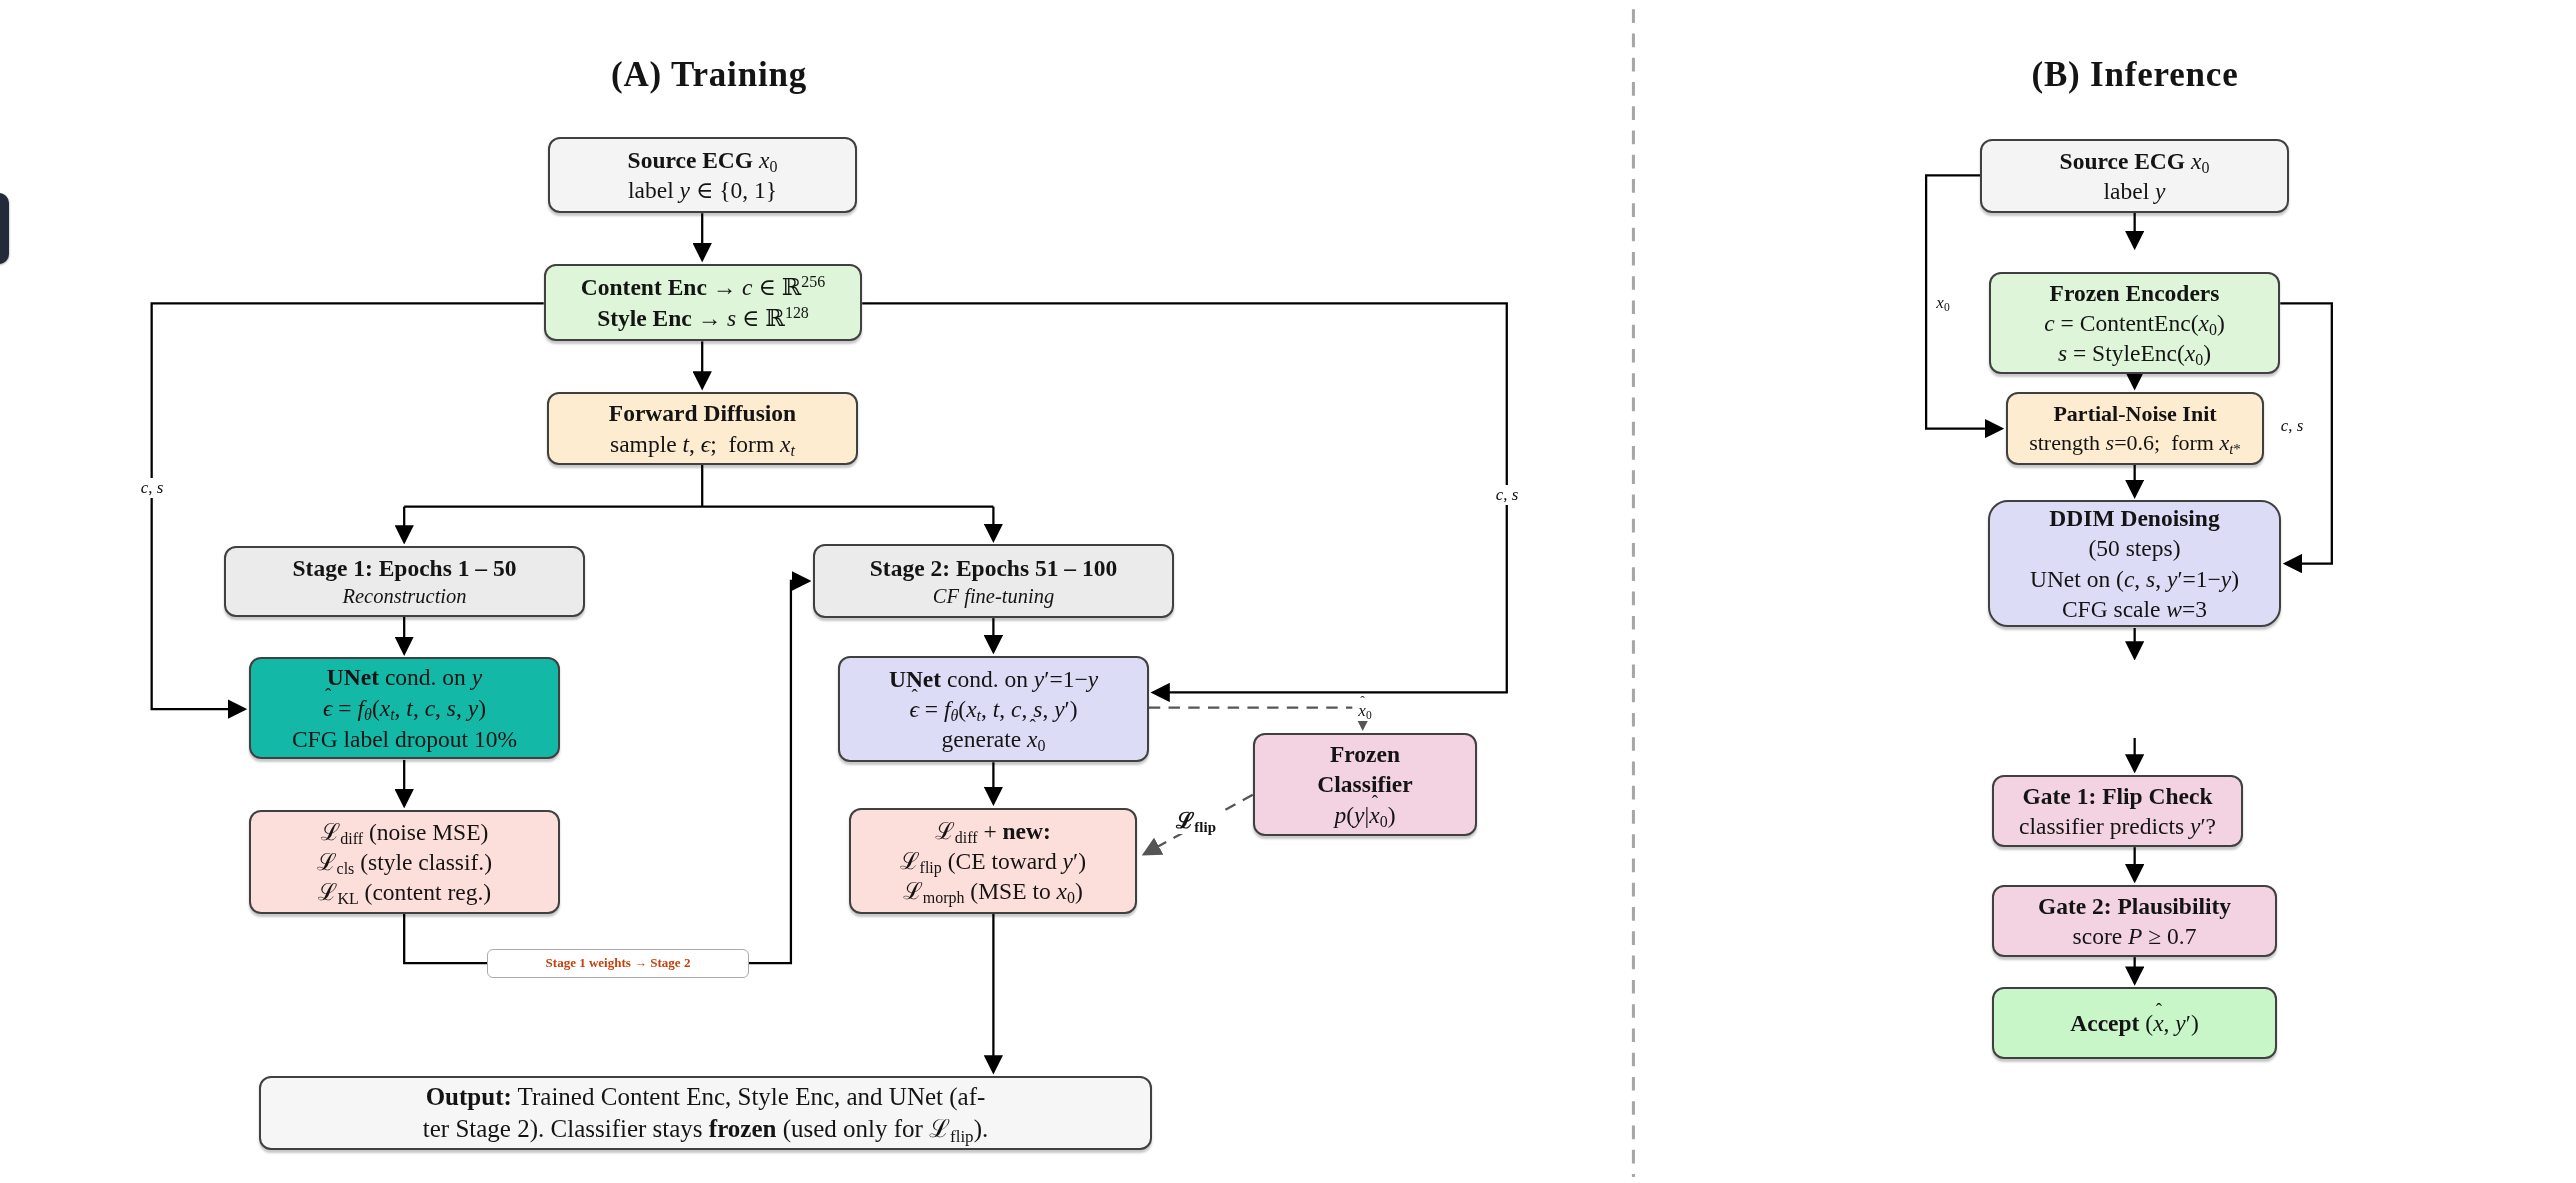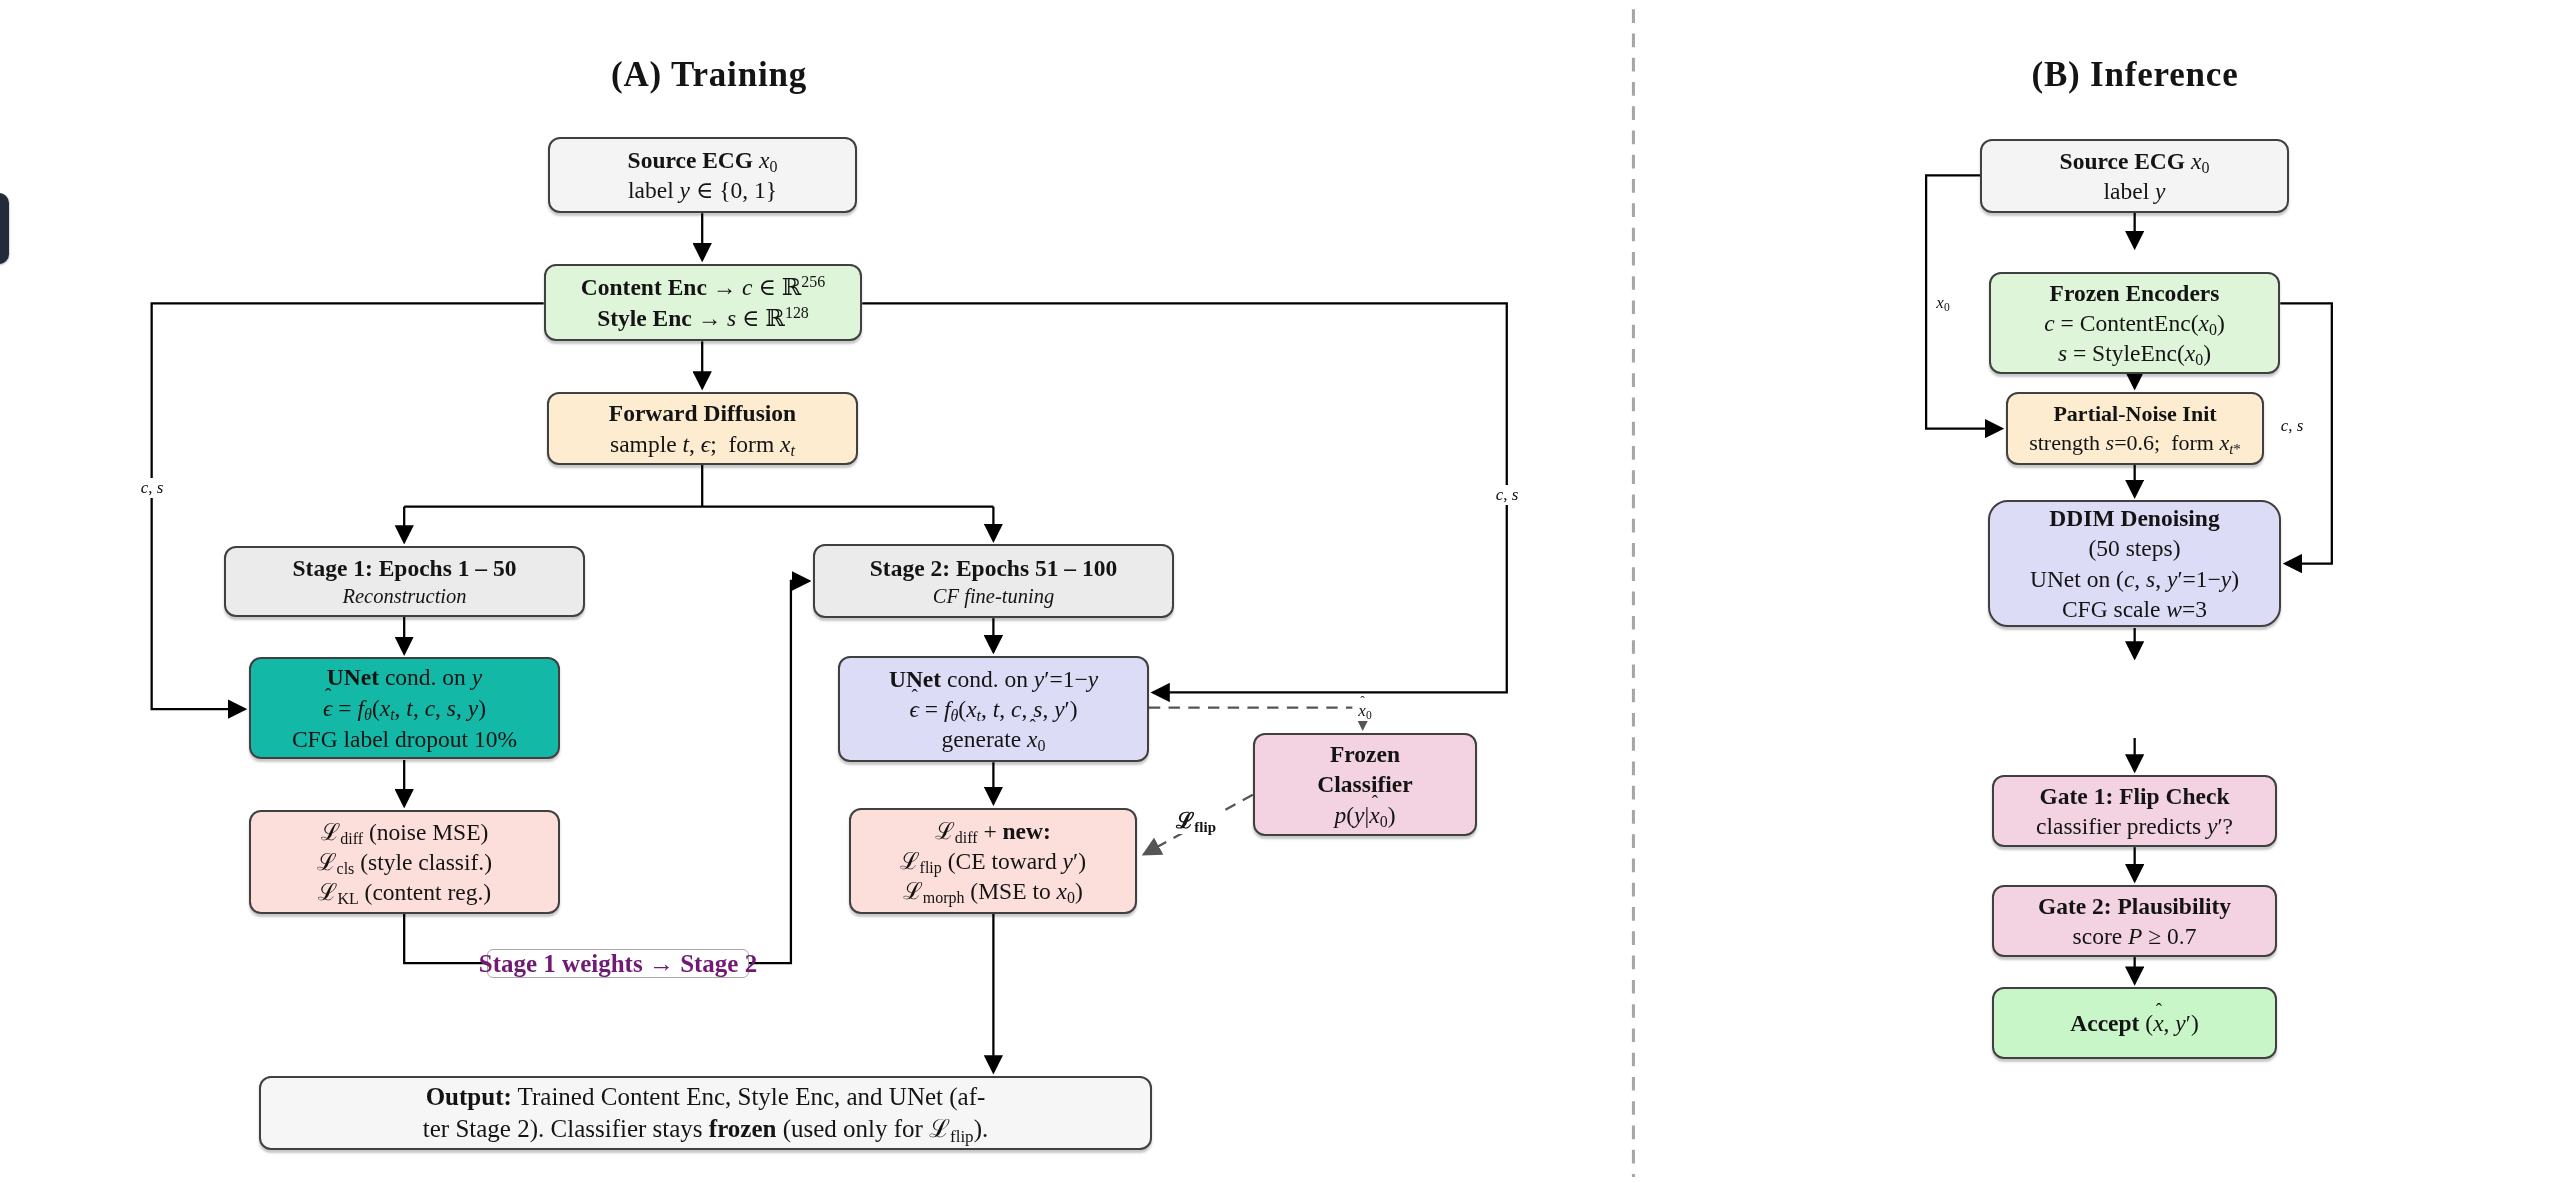--- a/index.html
+++ b/index.html
@@ -25,30 +25,30 @@
   .n-fwd   {left:547px; top:392px; width:311px; height:73px;}
   .n-st1   {left:224px; top:546px; width:361px; height:71px;}
   .n-st2   {left:813px;top:544px; width:361px; height:74px;}
   .n-unl   {left:249px; top:657px; width:311px; height:102px;}
   .n-unr   {left:838px;top:656px; width:311px; height:106px;}
   .n-lsl   {left:249px; top:810px;width:311px; height:104px;}
   .n-lsr   {left:849px;top:808px;width:288px; height:106px;}
   .n-cls   {left:1253px;top:733px; width:224px; height:103px;}
   .n-out   {left:259px; top:1076px;width:893px;height:74px;font-size:25px;}
   .n-swn   {left:487px; top:949px;width:262px; height:29px;border:1.5px solid #aaaaaa;
-            border-radius:6px;font-size:25px;box-shadow:none;color:#701a75;background:#fff;
+            border-radius:6px;font-size:13px;box-shadow:none;color:#c2410c;background:#fff;
             flex-direction:row;padding:0 4.5px;}
 
   
   .n-src-b {left:1980px;top:139px; width:309px; height:74px;}
   .n-fenc  {left:1989px;top:252px; width:291px; height:102px;}
   .n-pni   {left:2006px;top:392px; width:258px; height:73px;font-size:22px;}
   .n-ddim  {left:1988px;top:500px; width:293px; height:127px;}
   .n-post  {left:1991px;top:662px; width:288px; height:76px;}
-  .n-g1    {left:1992px;top:775px;width:285px; height:72px;}
+  .n-g1    {left:1992px;top:775px;width:251px; height:72px;}
   .n-g2    {left:1992px;top:885px;width:285px; height:72px;}
   .n-acc   {left:1992px;top:987px;width:285px; height:72px;}
 
   
   .elabel{position:absolute;transform:translate(-50%,-50%);background:#ffffff;padding:0 6px;
           font-size:17px;white-space:nowrap;}
   .el-cs-left {left:152px; top:488px;}
   .el-cs-right{left:1507px;top:495px;}
   .el-xhat0   {left:1365px;top:711px;}
   .el-lflip   {left:1196px;top:819px;font-size:22px;}

